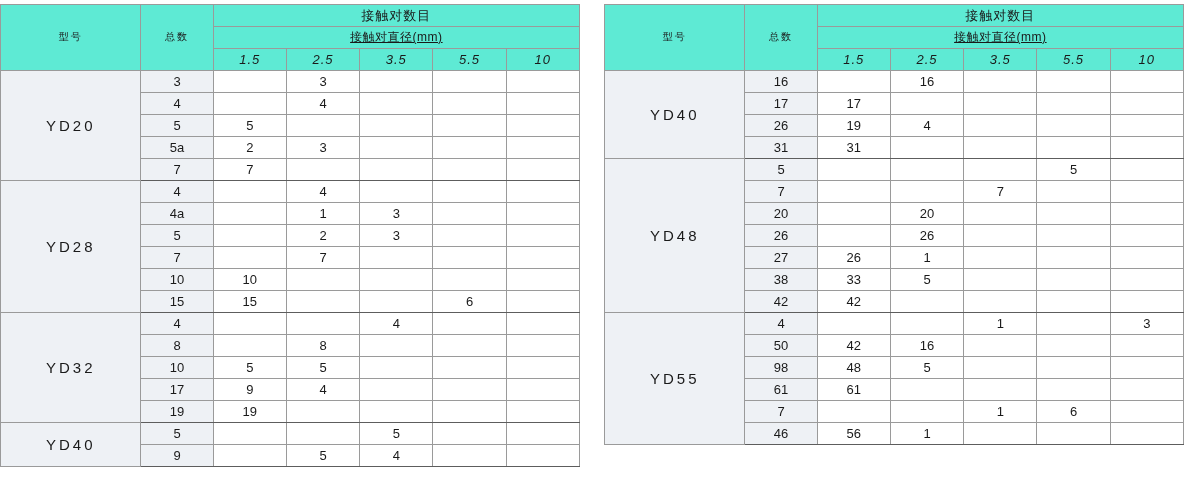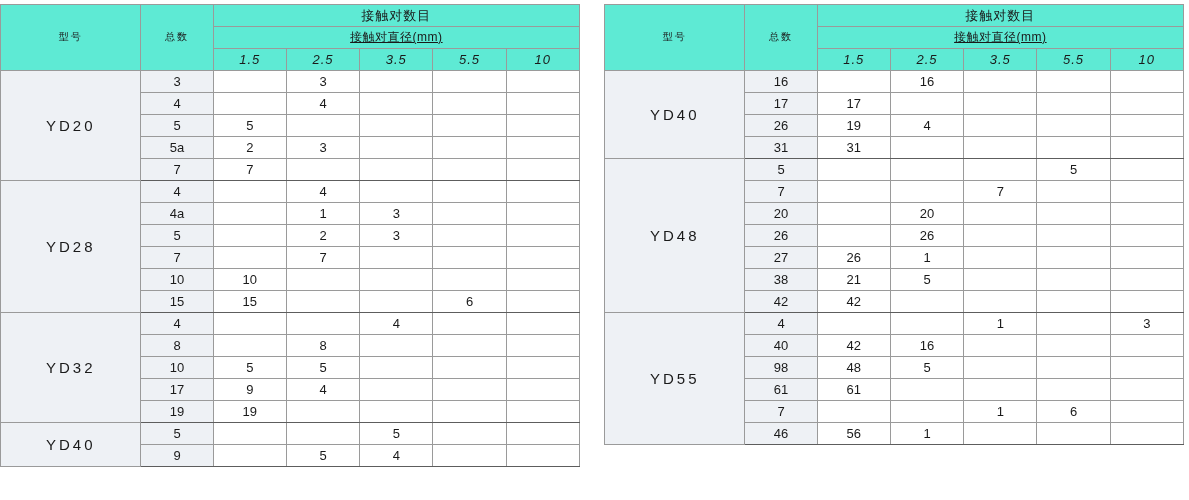--- a/index.html
+++ b/index.html
@@ -370,21 +370,21 @@
           <tr>
             <td class="total">27</td>
             <td class="val">26</td>
             <td class="val">1</td>
             <td class="val"></td>
             <td class="val"></td>
             <td class="val"></td>
           </tr>
           <tr>
             <td class="total">38</td>
-            <td class="val">21</td>
+            <td class="val">33</td>
             <td class="val">5</td>
             <td class="val"></td>
             <td class="val"></td>
             <td class="val"></td>
           </tr>
           <tr class="grp-end">
             <td class="total">42</td>
             <td class="val">42</td>
             <td class="val"></td>
             <td class="val"></td>
@@ -394,21 +394,21 @@
           <tr>
             <td class="model" rowspan="6">YD55</td>
             <td class="total">4</td>
             <td class="val"></td>
             <td class="val"></td>
             <td class="val">1</td>
             <td class="val"></td>
             <td class="val">3</td>
           </tr>
           <tr>
-            <td class="total">40</td>
+            <td class="total">50</td>
             <td class="val">42</td>
             <td class="val">16</td>
             <td class="val"></td>
             <td class="val"></td>
             <td class="val"></td>
           </tr>
           <tr>
             <td class="total">98</td>
             <td class="val">48</td>
             <td class="val">5</td>

